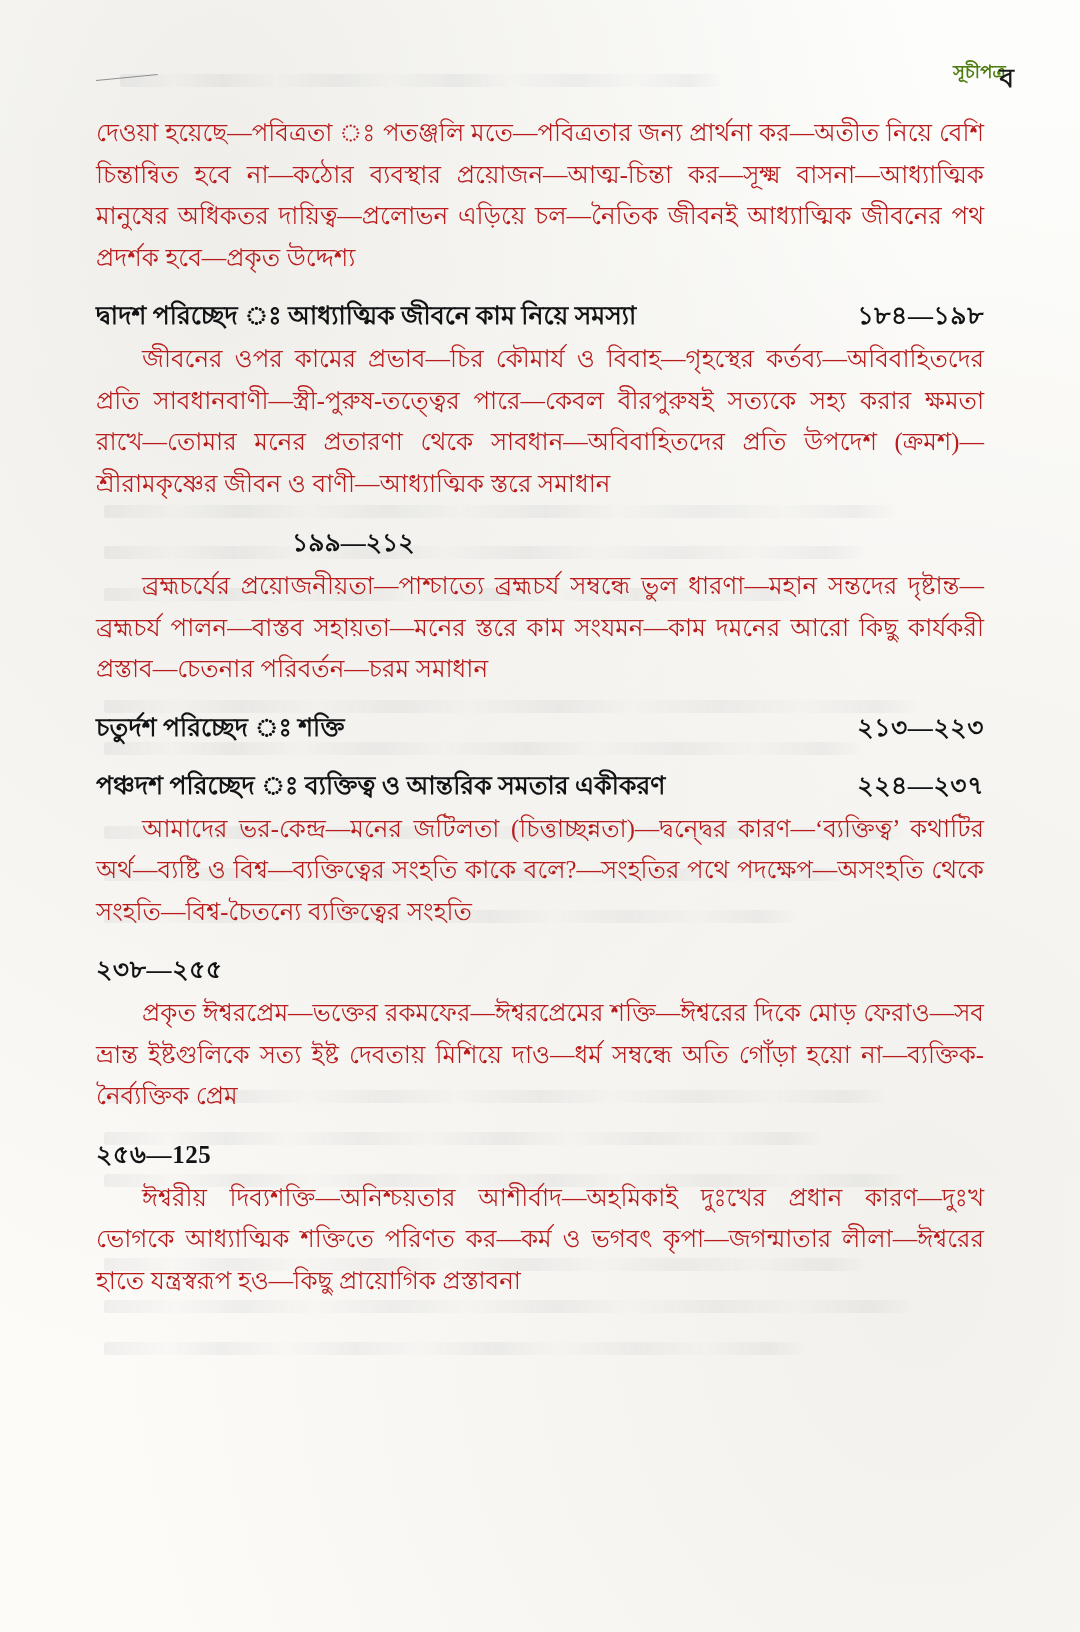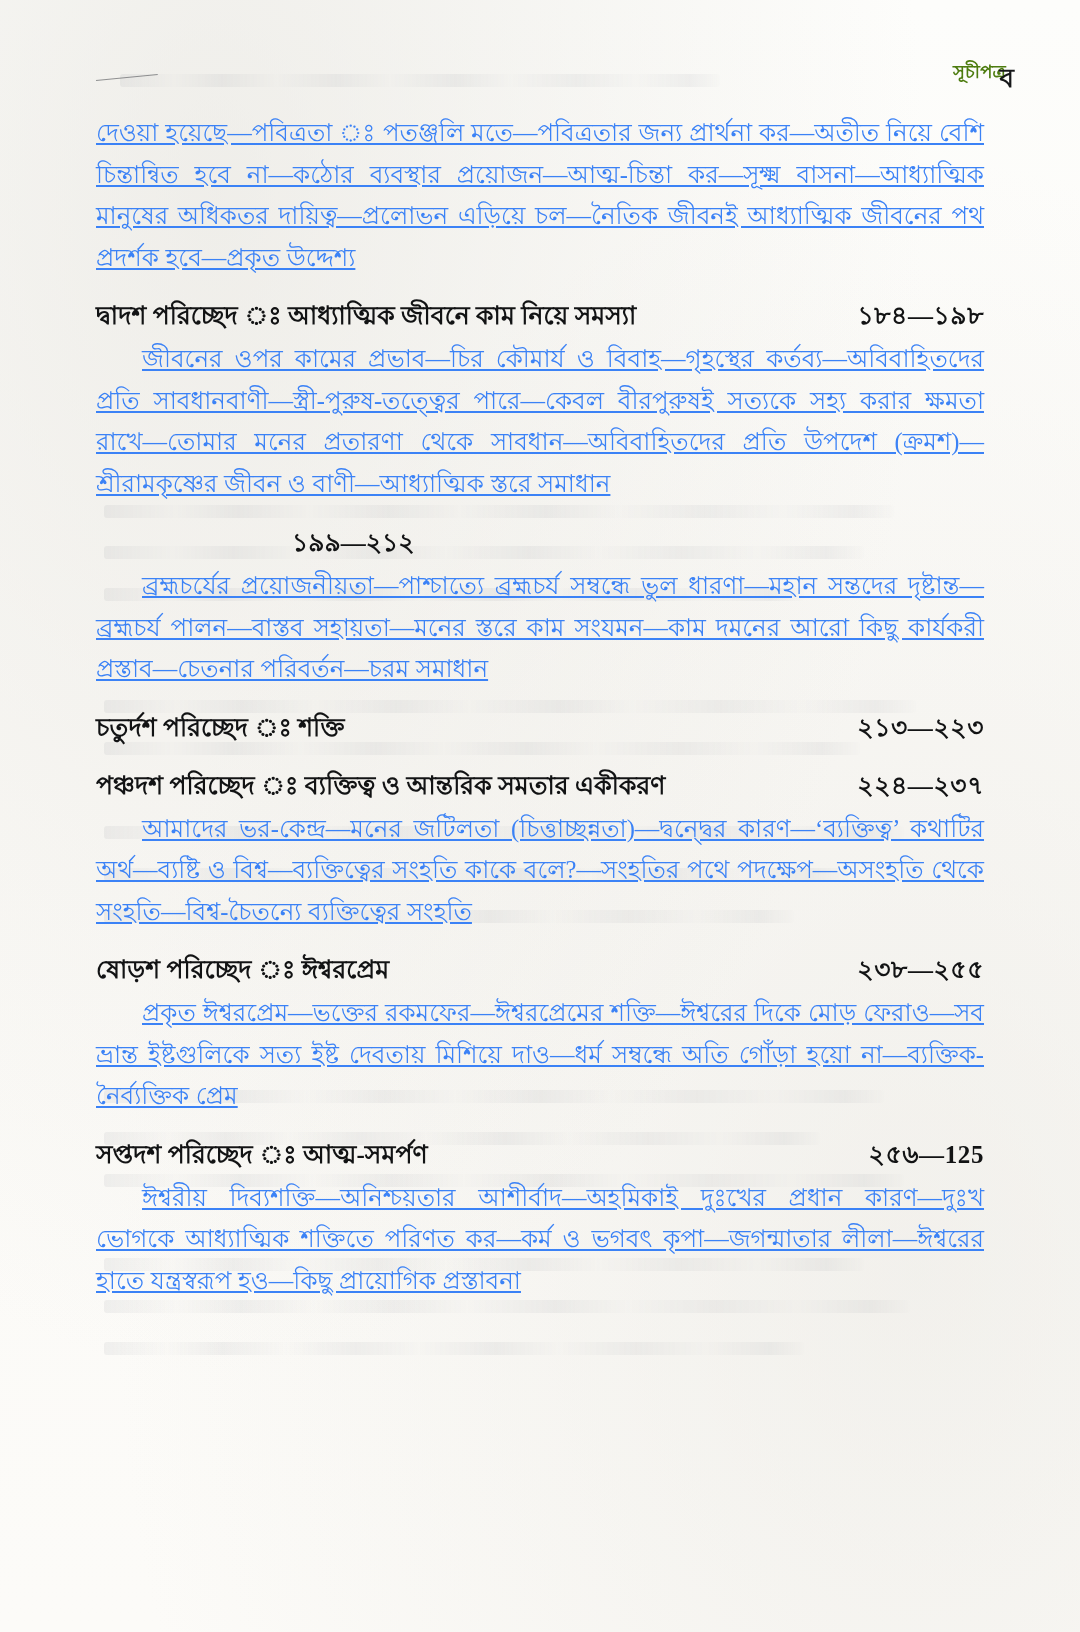--- a/index.html
+++ b/index.html
@@ -101,25 +101,24 @@
     width: 888px;
   }
 
   .block { margin: 0 0 2px 0; }
 
   .para {
     font-size: 24.5px;
     line-height: 41.5px;
     text-align: justify;
     text-align-last: left;
-    color: #3b82f6;
+    color: #b91c1c;
     margin: 0;
     padding: 0;
     word-spacing: 0.5px;
-    text-decoration: underline;
   }
   .para.indent { text-indent: 46px; }
 
   .entry { margin-top: 18px; }
 
   .entry-head {
     display: flex;
     align-items: baseline;
     justify-content: space-between;
     font-size: 25px;
@@ -221,28 +220,26 @@
     <div class="block entry">
       <div class="entry-head">
         <span class="etitle">পঞ্চদশ পরিচ্ছেদ ঃ ব্যক্তিত্ব ও আন্তরিক সমতার একীকরণ</span>
         <span class="epages">২২৪—২৩৭</span>
       </div>
       <p class="para indent entry-body">আমাদের ভর-কেন্দ্র—মনের জটিলতা (চিত্তাচ্ছন্নতা)—দ্বন্দ্বের কারণ—‘ব্যক্তিত্ব’ কথাটির অর্থ—ব্যষ্টি ও বিশ্ব—ব্যক্তিত্বের সংহতি কাকে বলে?—সংহতির পথে পদক্ষেপ—অসংহতি থেকে সংহতি—বিশ্ব-চৈতন্যে ব্যক্তিত্বের সংহতি</p>
     </div>
 
     <div class="block entry">
       <div class="entry-head">
-        <span class="etitle">ষোড়শ পরিচ্ছেদ ঃ ঈশ্বরপ্রেম</span>
         <span class="epages">২৩৮—২৫৫</span>
       </div>
       <p class="para indent entry-body">প্রকৃত ঈশ্বরপ্রেম—ভক্তের রকমফের—ঈশ্বরপ্রেমের শক্তি—ঈশ্বরের দিকে মোড় ফেরাও—সব ভ্রান্ত ইষ্টগুলিকে সত্য ইষ্ট দেবতায় মিশিয়ে দাও—ধর্ম সম্বন্ধে অতি গোঁড়া হয়ো না—ব্যক্তিক-নৈর্ব্যক্তিক প্রেম</p>
     </div>
 
     <div class="block entry">
       <div class="entry-head">
-        <span class="etitle">সপ্তদশ পরিচ্ছেদ ঃ আত্ম-সমর্পণ</span>
         <span class="epages">২৫৬—125</span>
       </div>
       <p class="para indent entry-body">ঈশ্বরীয় দিব্যশক্তি—অনিশ্চয়তার আশীর্বাদ—অহমিকাই দুঃখের প্রধান কারণ—দুঃখ ভোগকে আধ্যাত্মিক শক্তিতে পরিণত কর—কর্ম ও ভগবৎ কৃপা—জগন্মাতার লীলা—ঈশ্বরের হাতে যন্ত্রস্বরূপ হও—কিছু প্রায়োগিক প্রস্তাবনা</p>
     </div>
 
   </div>
 </div>
 
 </body></html>

